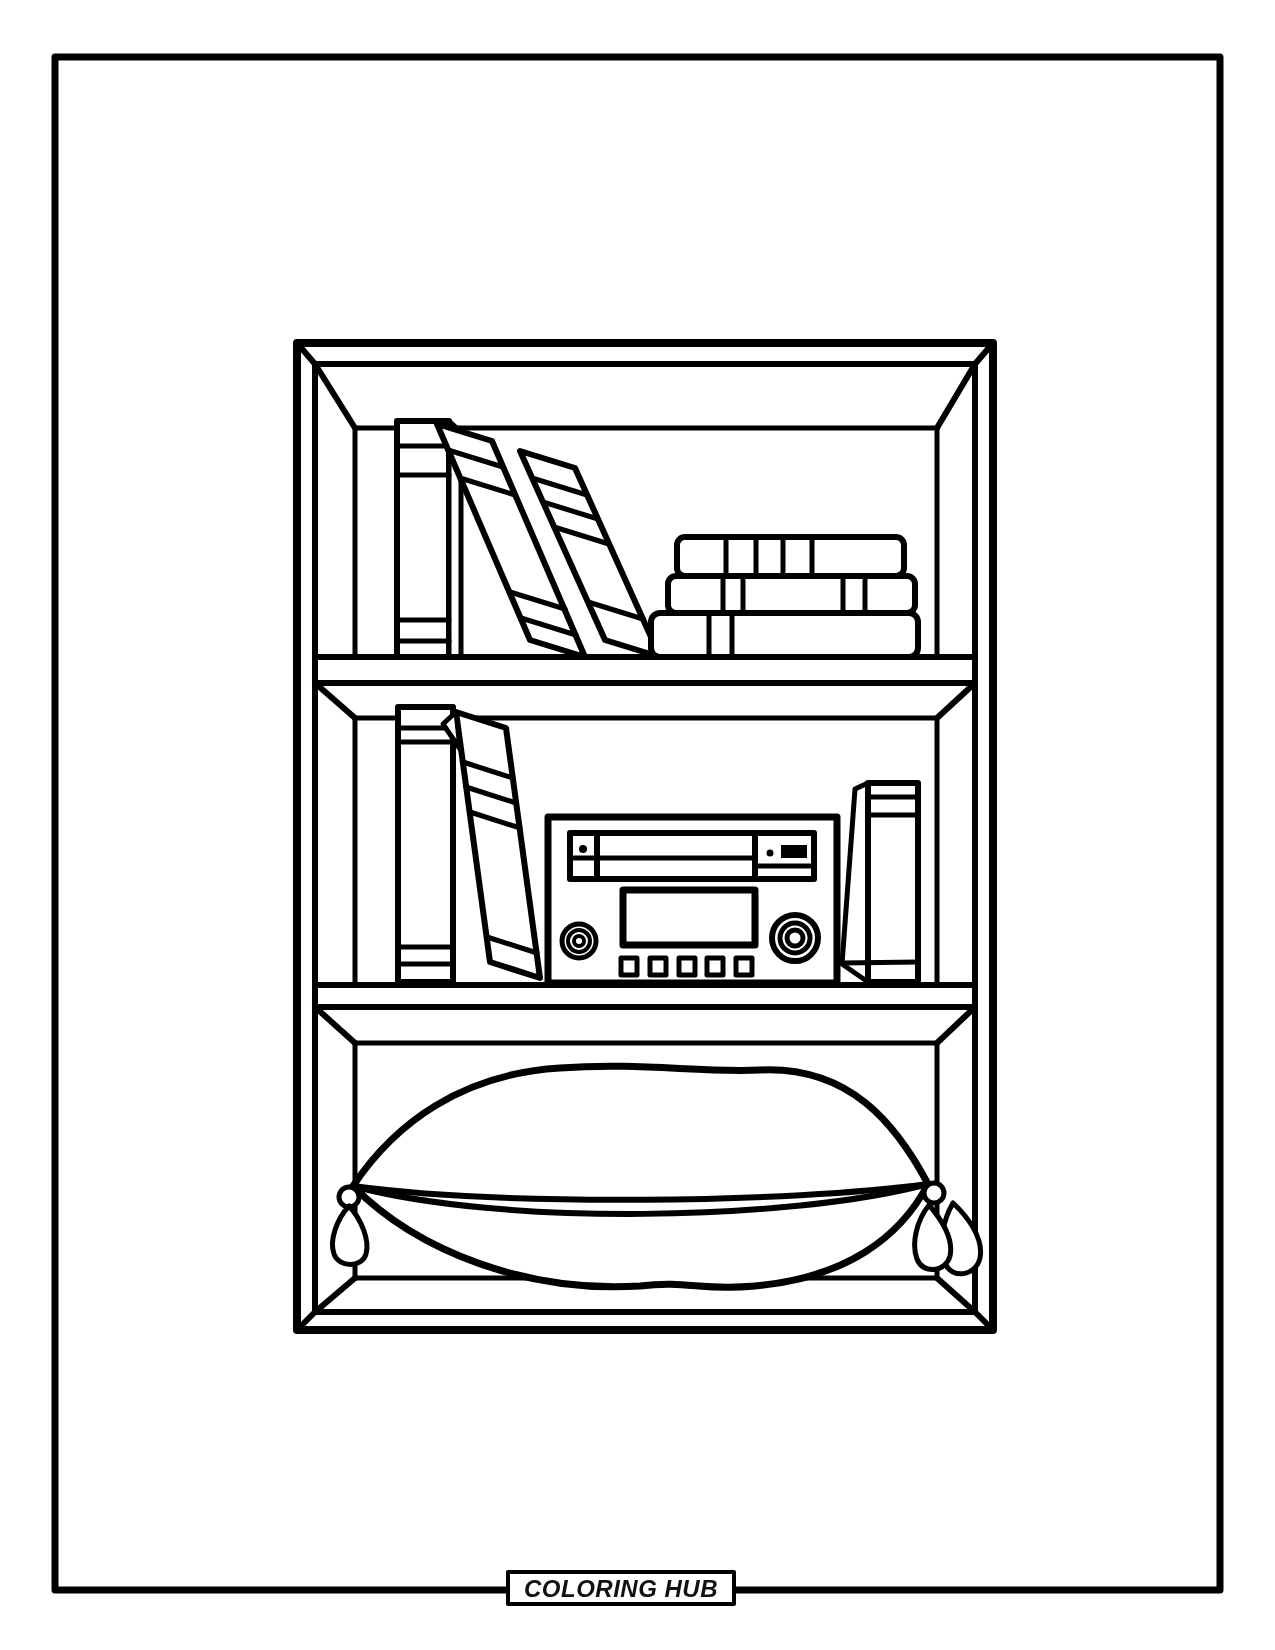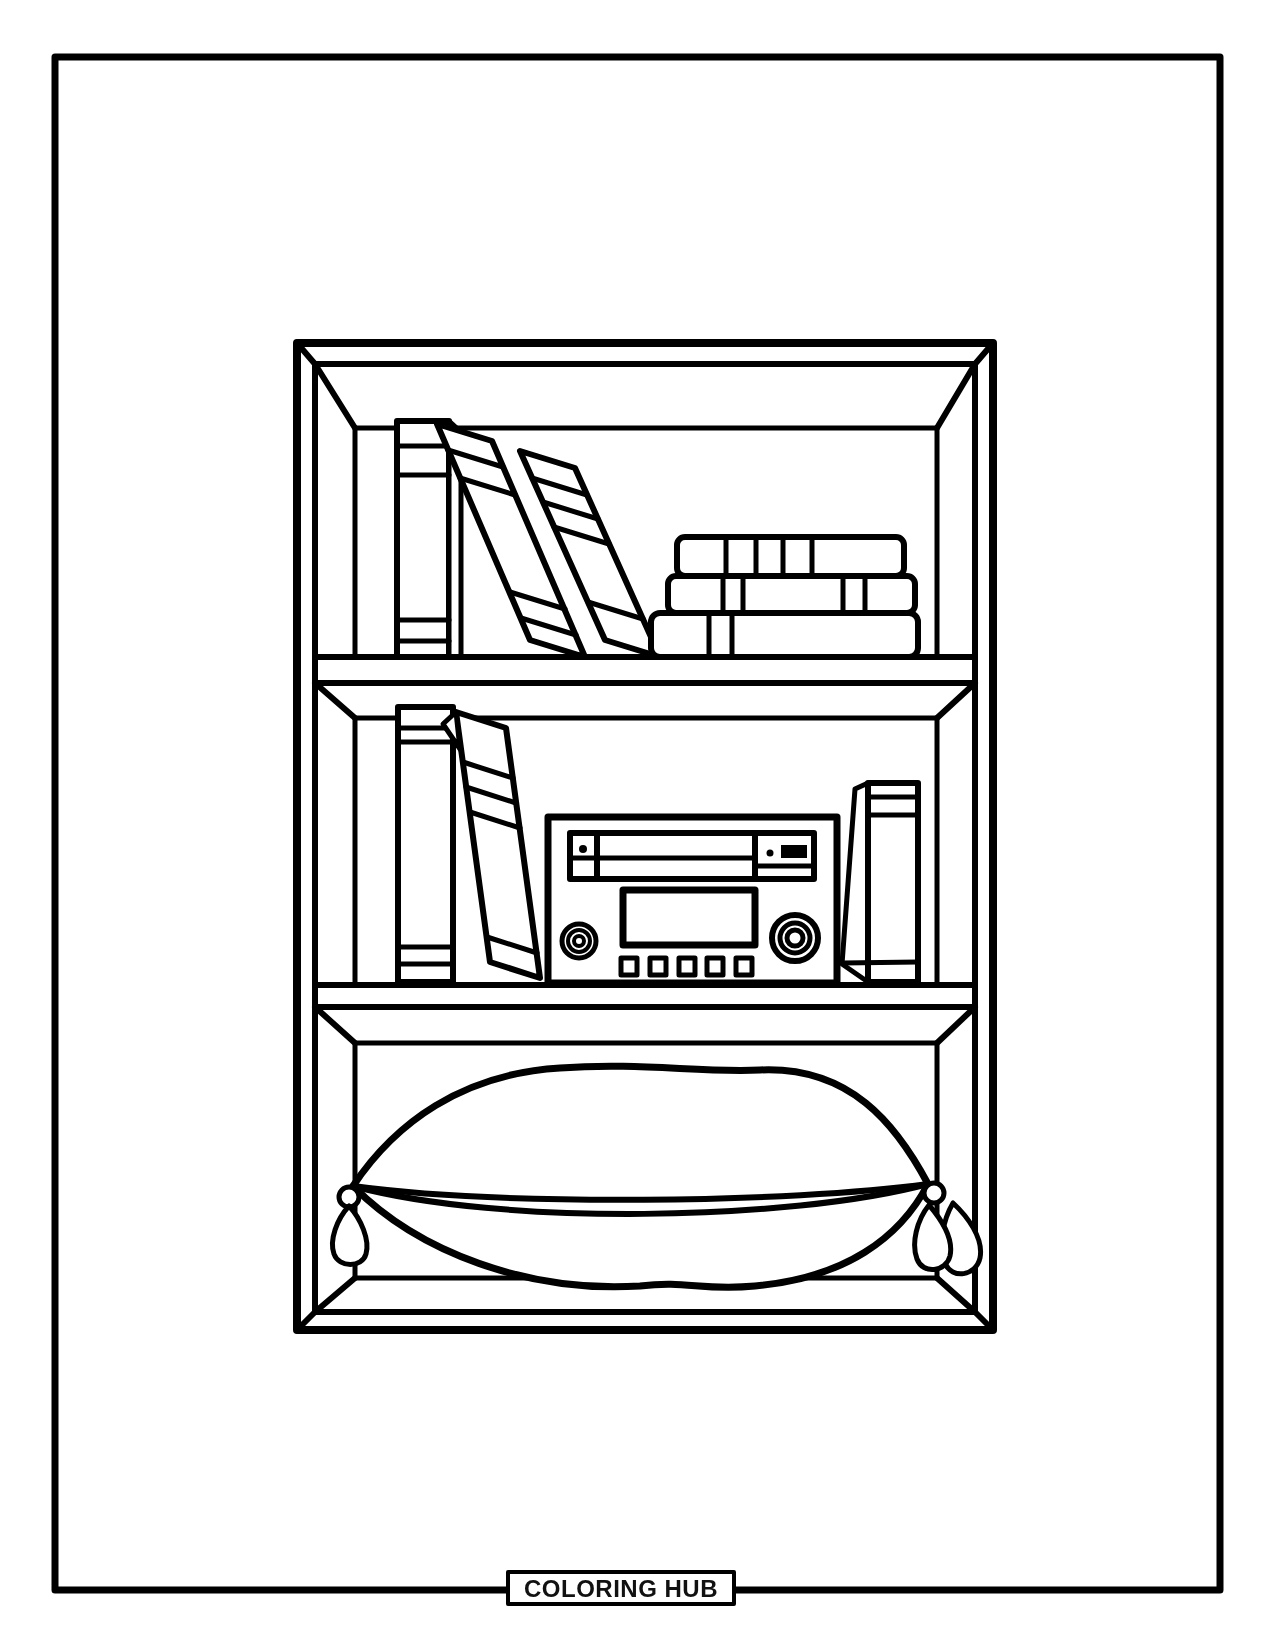--- a/index.html
+++ b/index.html
@@ -2,20 +2,21 @@
 <html><head>
 <meta charset="utf-8">
 <style>
   html,body{margin:0;padding:0;background:#e8e8e8;}
   .page{
     position:relative;
     width:1275px;height:1650px;
     margin:0 auto;
     background:var(--bg,#ffffff);
     font-family:"Liberation Sans", sans-serif;
+    font-style:italic;
   }
   svg{display:block;width:1275px;height:1650px;}
   .ln{stroke:var(--line,#000);fill:none;stroke-linejoin:round;stroke-linecap:round;}
   .fw{stroke:var(--line,#000);fill:#ffffff;stroke-linejoin:round;stroke-linecap:round;}
   .fb{fill:var(--line,#000);stroke:none;}
   .brand-text{
     font-family:"Liberation Sans", sans-serif;
     font-weight:700;
     font-size:24px;
     letter-spacing:0.5px;

